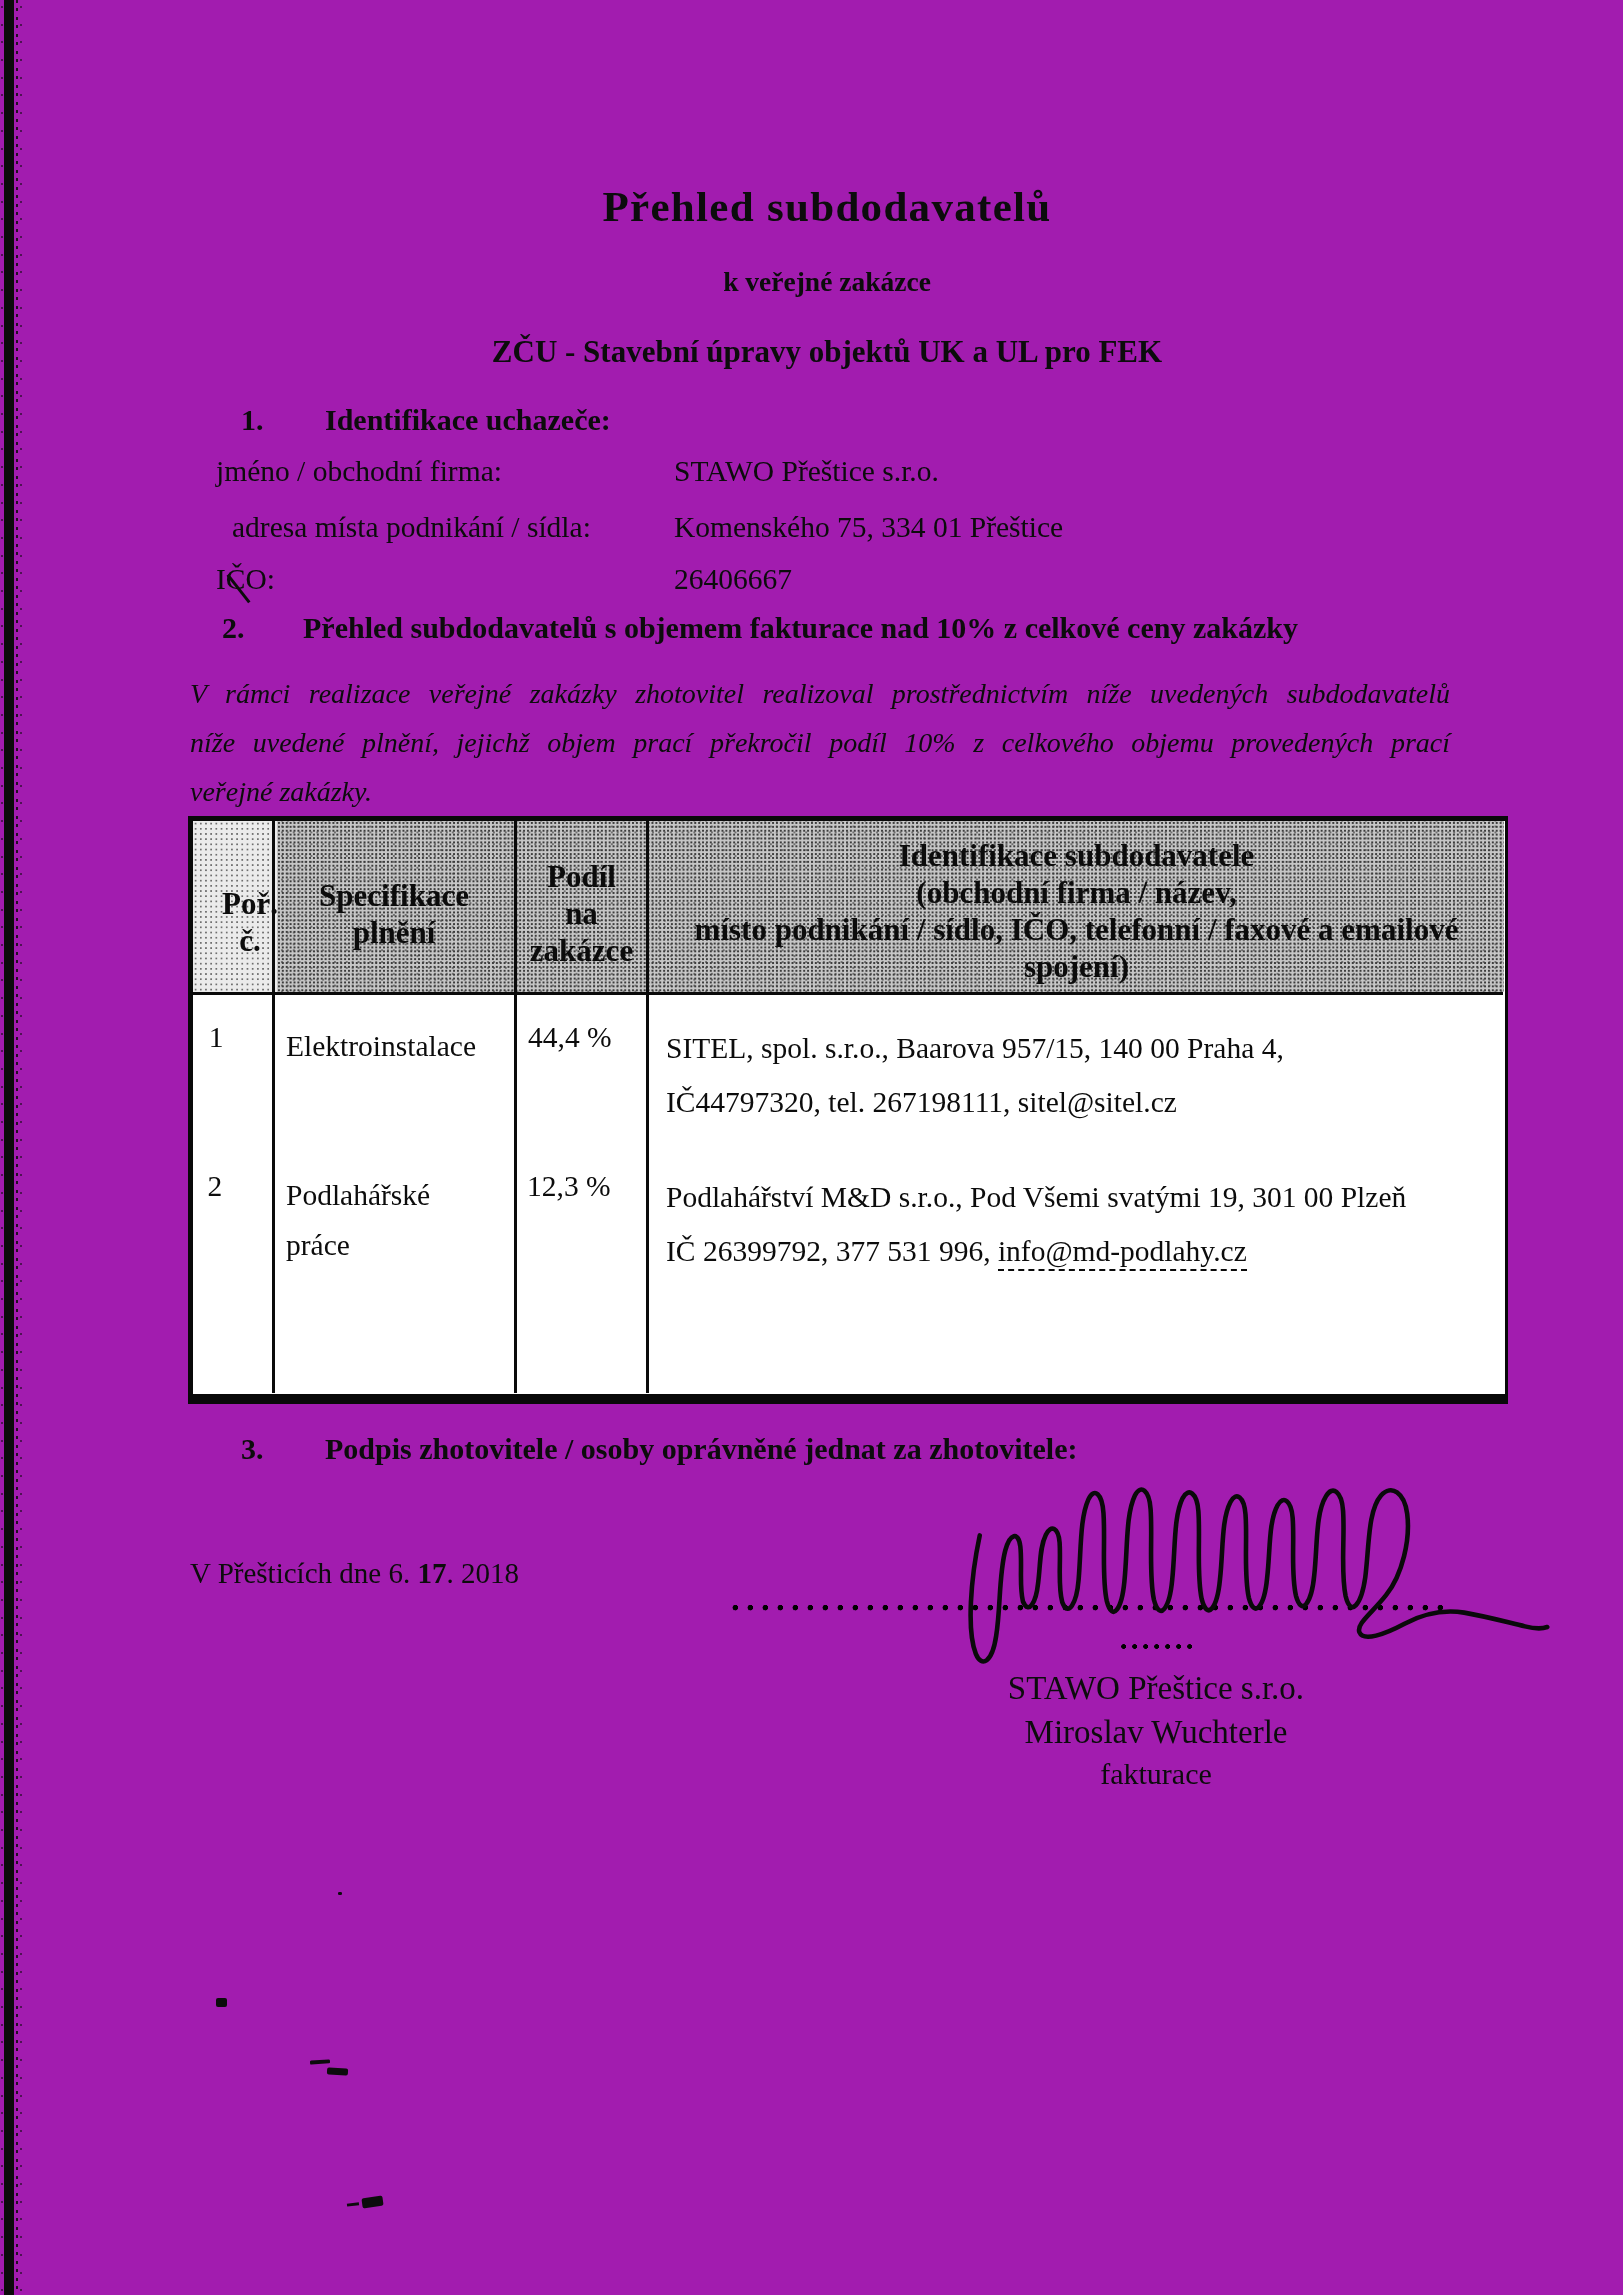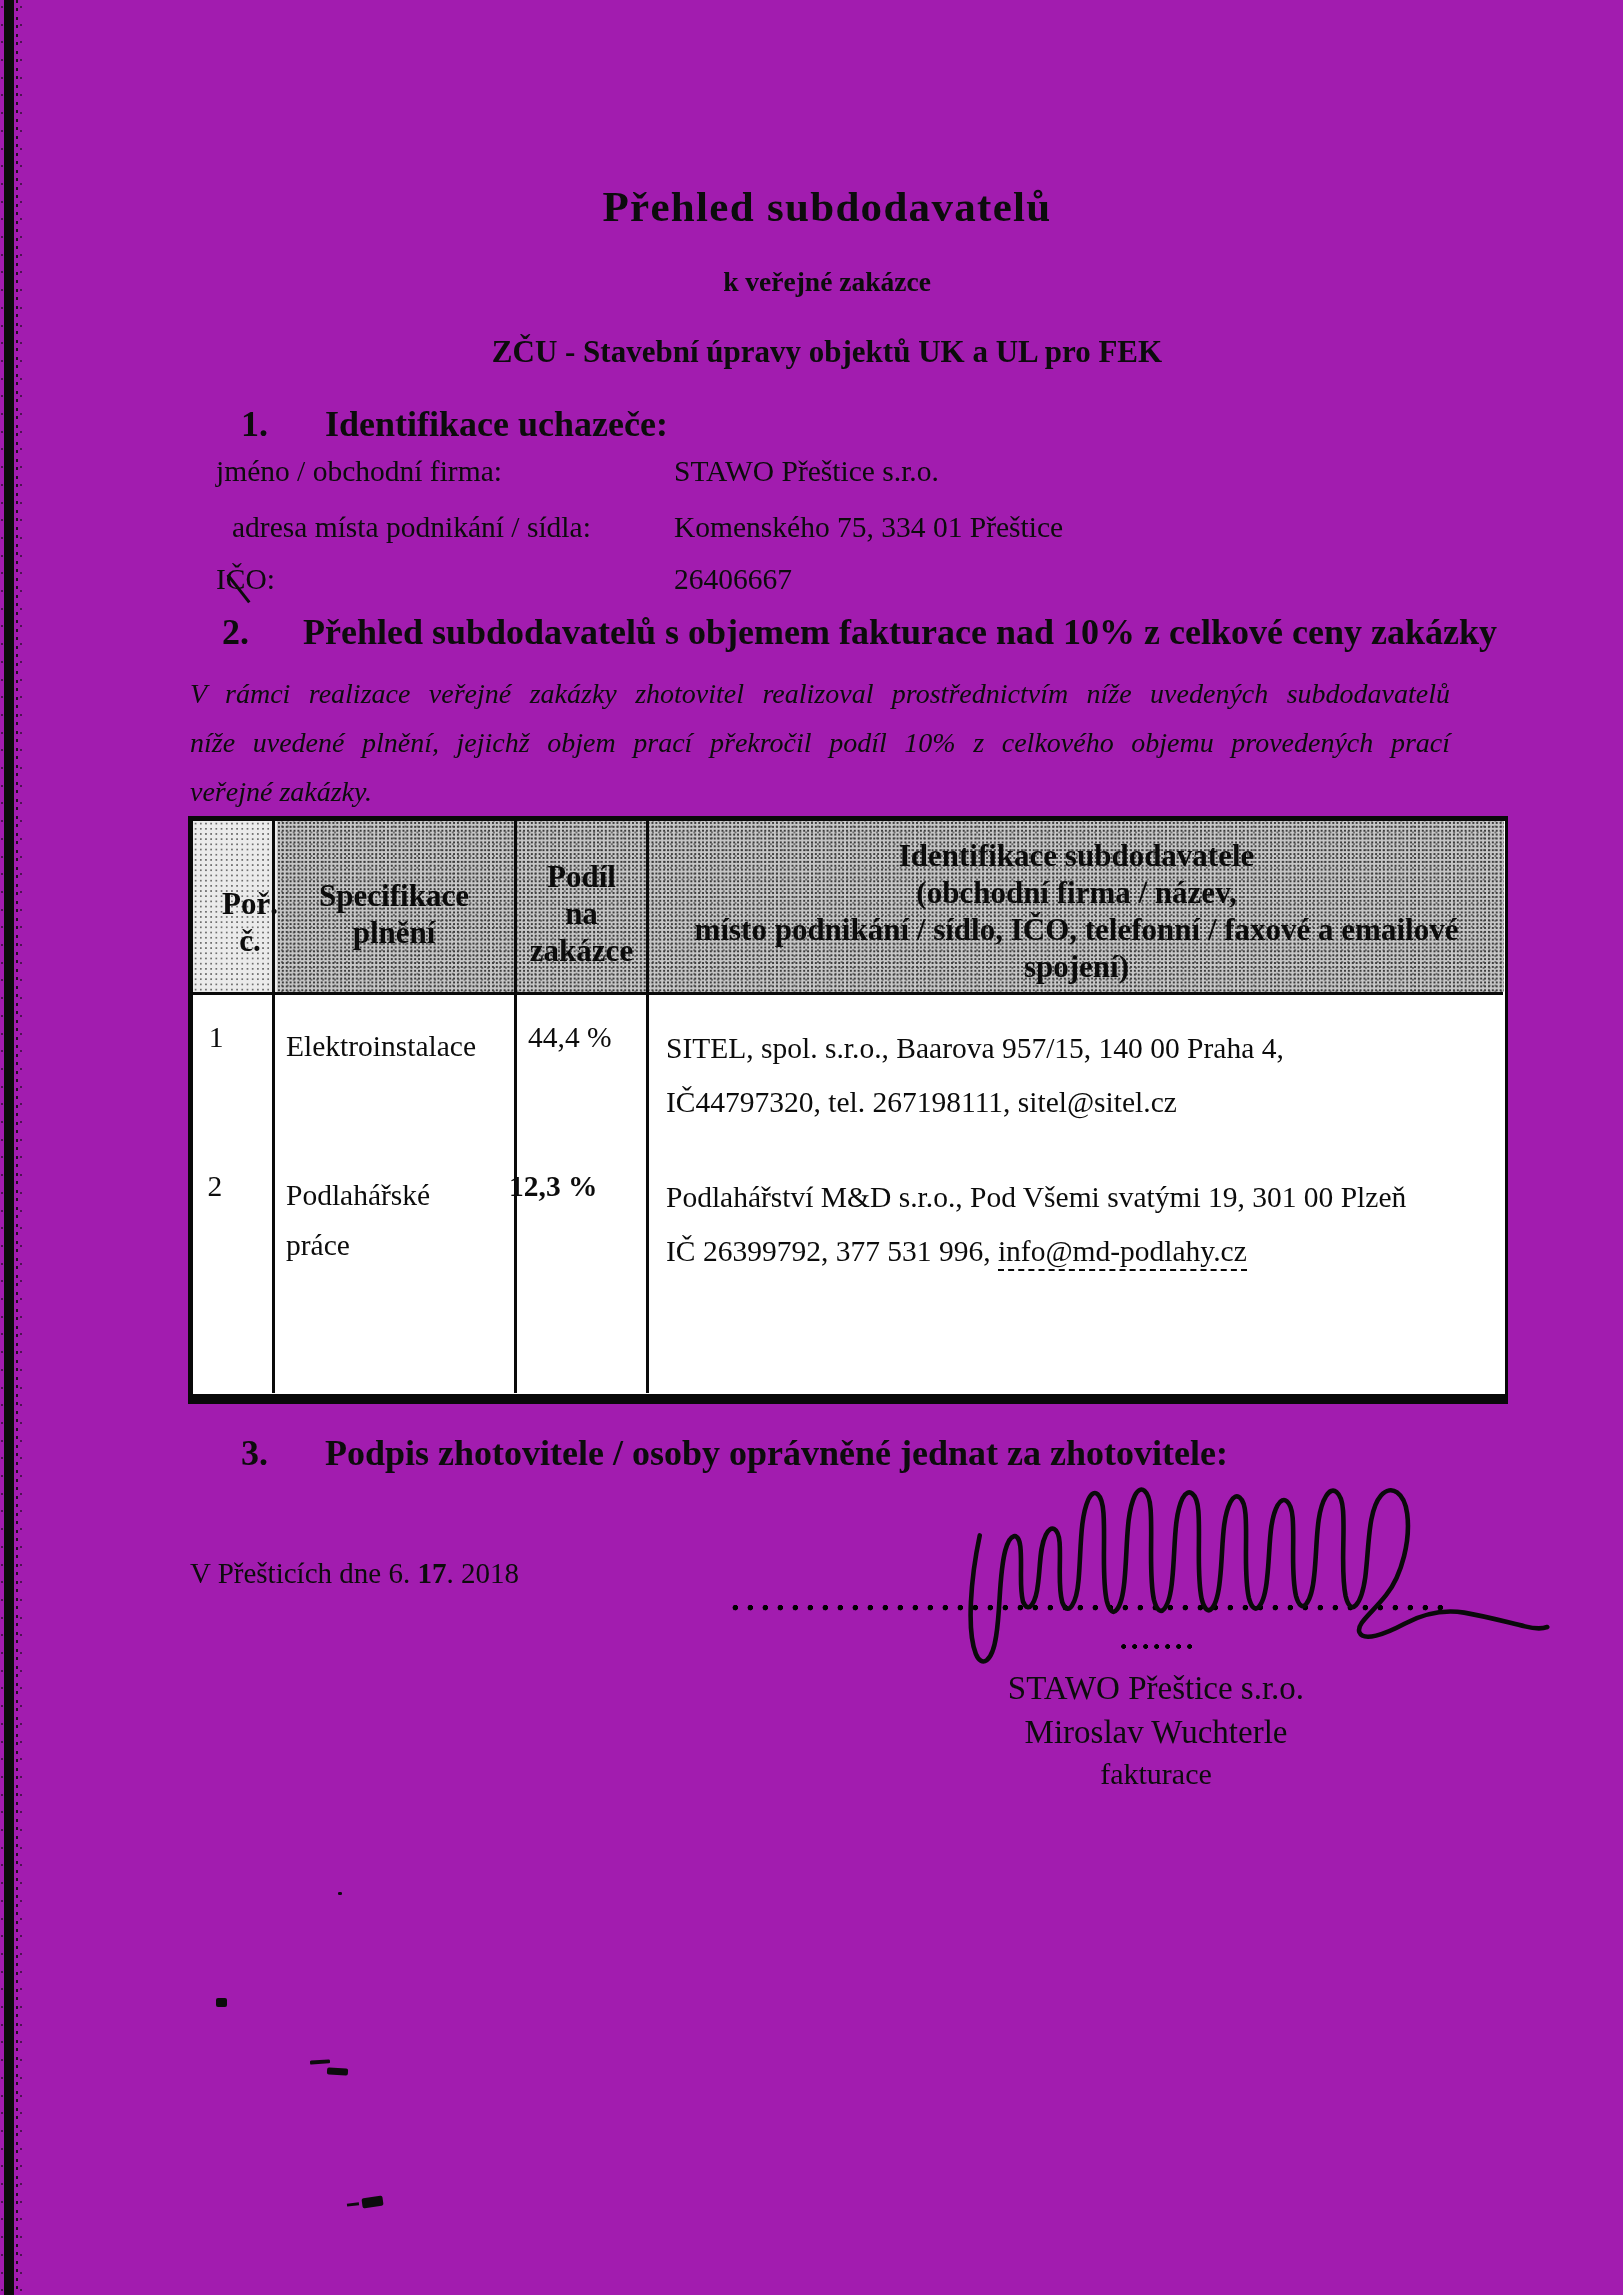--- a/index.html
+++ b/index.html
@@ -23,21 +23,21 @@
     background-image:repeating-linear-gradient(180deg,rgba(10,10,10,.85) 0 2.6px,transparent 2.6px 8.5px);}
   .edge-noise2{top:0;height:2295px;width:2px;
     background-image:repeating-linear-gradient(180deg,transparent 0 5.9px,rgba(10,10,10,.55) 5.9px 7.9px,transparent 7.9px 17.7px);}
 
   
   .doc-title{left:187px;top:182px;width:1280px;font-size:43px;letter-spacing:1.3px;}
   .doc-subtitle{left:187px;top:266px;width:1280px;font-size:27.5px;}
   .doc-project{left:187px;top:334px;width:1280px;font-size:31px;}
 
   .h-num{display:inline-block;}
-  .sec-heading{font-size:36px;}
+  .sec-heading{font-size:30px;}
   .lbl,.val{font-size:29.5px;}
 
   
   .para{left:190px;top:669px;width:1260px;font-size:28px;line-height:49px;font-style:italic;}
   .jline{text-align:justify;text-align-last:justify;}
 
   
   .tbl{left:188px;top:816px;width:1320px;height:588px;box-sizing:border-box;
     border-style:solid;border-color:#090909;border-width:5.9px 3.9px 10.5px 5.2px;background:#fff;}
   .ht-dark{background-color:#c6c6c6;
@@ -132,21 +132,21 @@
     <div class="abs td-text ml" style="left:93px;top:200px;width:223px;line-height:50px;">Elektroinstalace</div>
     <div class="abs td-text" style="left:335px;top:200px;">44,4 %</div>
     <div class="abs td-text" style="left:473px;top:200px;width:821px;line-height:54px;">
       <div>SITEL, spol. s.r.o., Baarova 957/15, 140 00 Praha 4,</div>
       <div><span>IČ44797320, tel. 267198111, sitel@sitel.cz</span><span></span></div>
     </div>
 
     <div class="abs td-text" style="left:14.4px;top:349px;">2</div>
     <div class="abs td-text ml" style="left:93px;top:349px;width:223px;line-height:50px;">Podlahářské
 práce</div>
-    <div class="abs td-text" style="left:316px;top:349px;font-weight:bold;">12,3 %</div>
+    <div class="abs td-text" style="left:334px;top:349px;">12,3 %</div>
     <div class="abs td-text" style="left:473px;top:349px;width:821px;line-height:54px;">
       <div>Podlahářství M&amp;D s.r.o., Pod Všemi svatými 19, 301 00 Plzeň</div>
       <div><span>IČ 26399792, 377 531 996, </span><span class="email-link">info@md-podlahy.cz</span></div>
     </div>
   </div>
 
   <div class="abs b sec-heading" style="left:241px;top:1432px;">
     <span class="h-num" style="width:84px;">3.</span><span>Podpis zhotovitele / osoby oprávněné jednat za zhotovitele:</span>
   </div>
 

